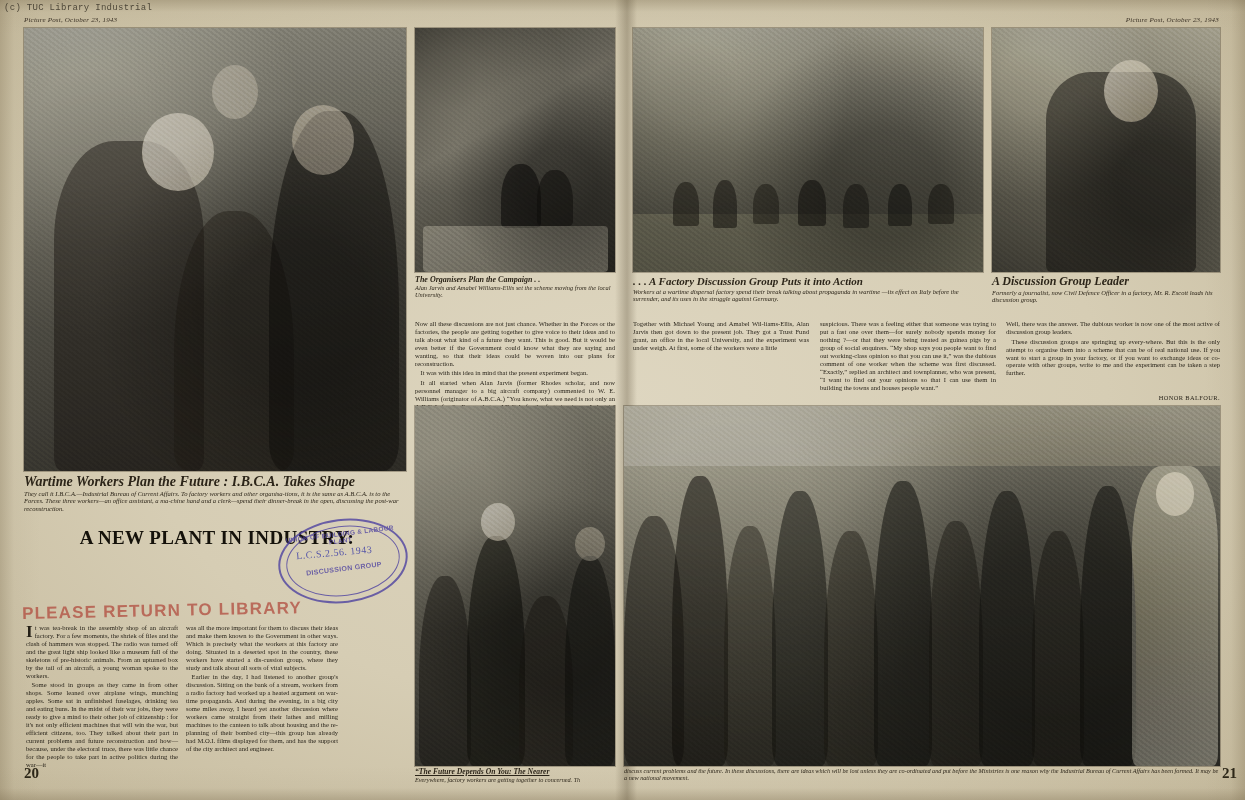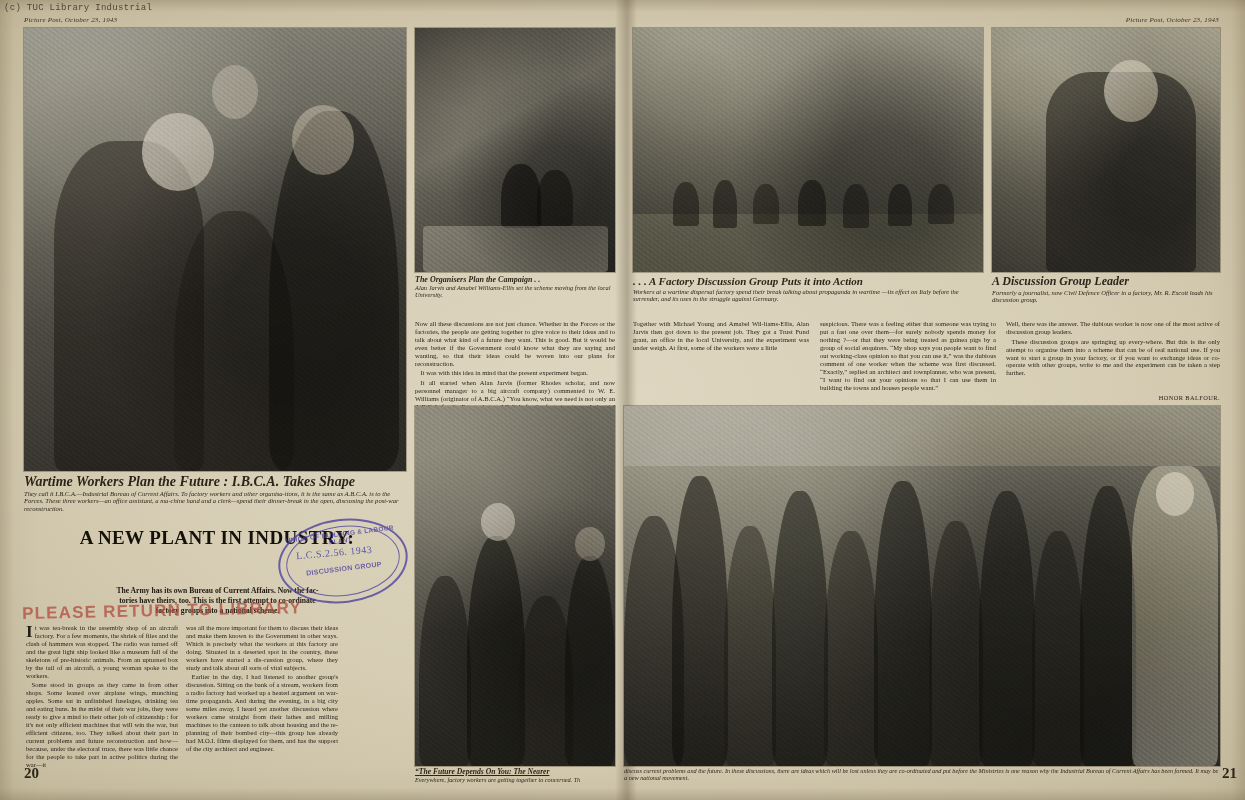--- a/index.html
+++ b/index.html
@@ -159,25 +159,20 @@
   </div>
   <div class="cap" style="left:24px;top:474px;width:382px;font-size:6.6px;">
     <span class="t" style="font-size:14px;">Wartime Workers Plan the Future :  I.B.C.A. Takes Shape</span>
     <span class="s">They call it I.B.C.A.—Industrial Bureau of Current Affairs.  To factory workers and other organisa-tions, it is the same as A.B.C.A. is to the Forces.  These three workers—an office assistant, a ma-chine hand and a clerk—spend their dinner-break in the open, discussing the post-war reconstruction.</span>
   </div>
 
   <div class="headline" style="left:52px;top:528px;width:330px;font-size:19px;text-align:center;">
     <span>A NEW PLANT IN INDUSTRY:</span><br>
   </div>
 
-  <div class="standfirst" style="left:60px;top:586px;width:315px;">
-    <span>The Army has its own Bureau of Current Affairs.  Now the fac-</span><br>
-    <span>tories have theirs, too.  This is the first attempt to co-ordinate</span><br>
-    <span>factory groups into a national scheme.</span>
-  </div>
 
   <div class="col" style="left:26px;top:624px;width:152px;height:150px;">
     <p class="noind dropcap">It was tea-break in the assembly shop of an aircraft factory.  For a few moments, the shriek of files and the clash of hammers was stopped.  The radio was turned off and the great light ship looked like a museum full of the skeletons of pre-historic animals.  From an upturned box by the tail of an aircraft, a young woman spoke to the workers.</p>
     <p>Some stood in groups as they came in from other shops.  Some leaned over airplane wings, munching apples.  Some sat in unfinished fuselages, drinking tea and eating buns.  In the midst of their war jobs, they were ready to give a mind to their other job of citizenship : for it's not only efficient machines that will win the war, but efficient citizens, too.  They talked about their part in current problems and future reconstruction and how—because, under the electoral truce, there was little chance for the people to take part in active politics during the war—it</p>
   </div>
   <div class="col" style="left:186px;top:624px;width:152px;height:150px;">
     <p class="noind">was all the more important for them to discuss their ideas and make them known to the Government in other ways.  Which is precisely what the workers at this factory are doing.  Situated in a deserted spot in the country, these workers have started a dis-cussion group, where they study and talk about all sorts of vital subjects.</p>
     <p>Earlier in the day, I had listened to another group's discussion.  Sitting on the bank of a stream, workers from a radio factory had worked up a heated argument on war-time propaganda.  And during the evening, in a big city some miles away, I heard yet another discussion where workers came straight from their lathes and milling machines to the canteen to talk about housing and the re-planning of their bombed city—this group has already had M.O.I. films displayed for them, and has the support of the city architect and engineer.</p>
   </div>
 

